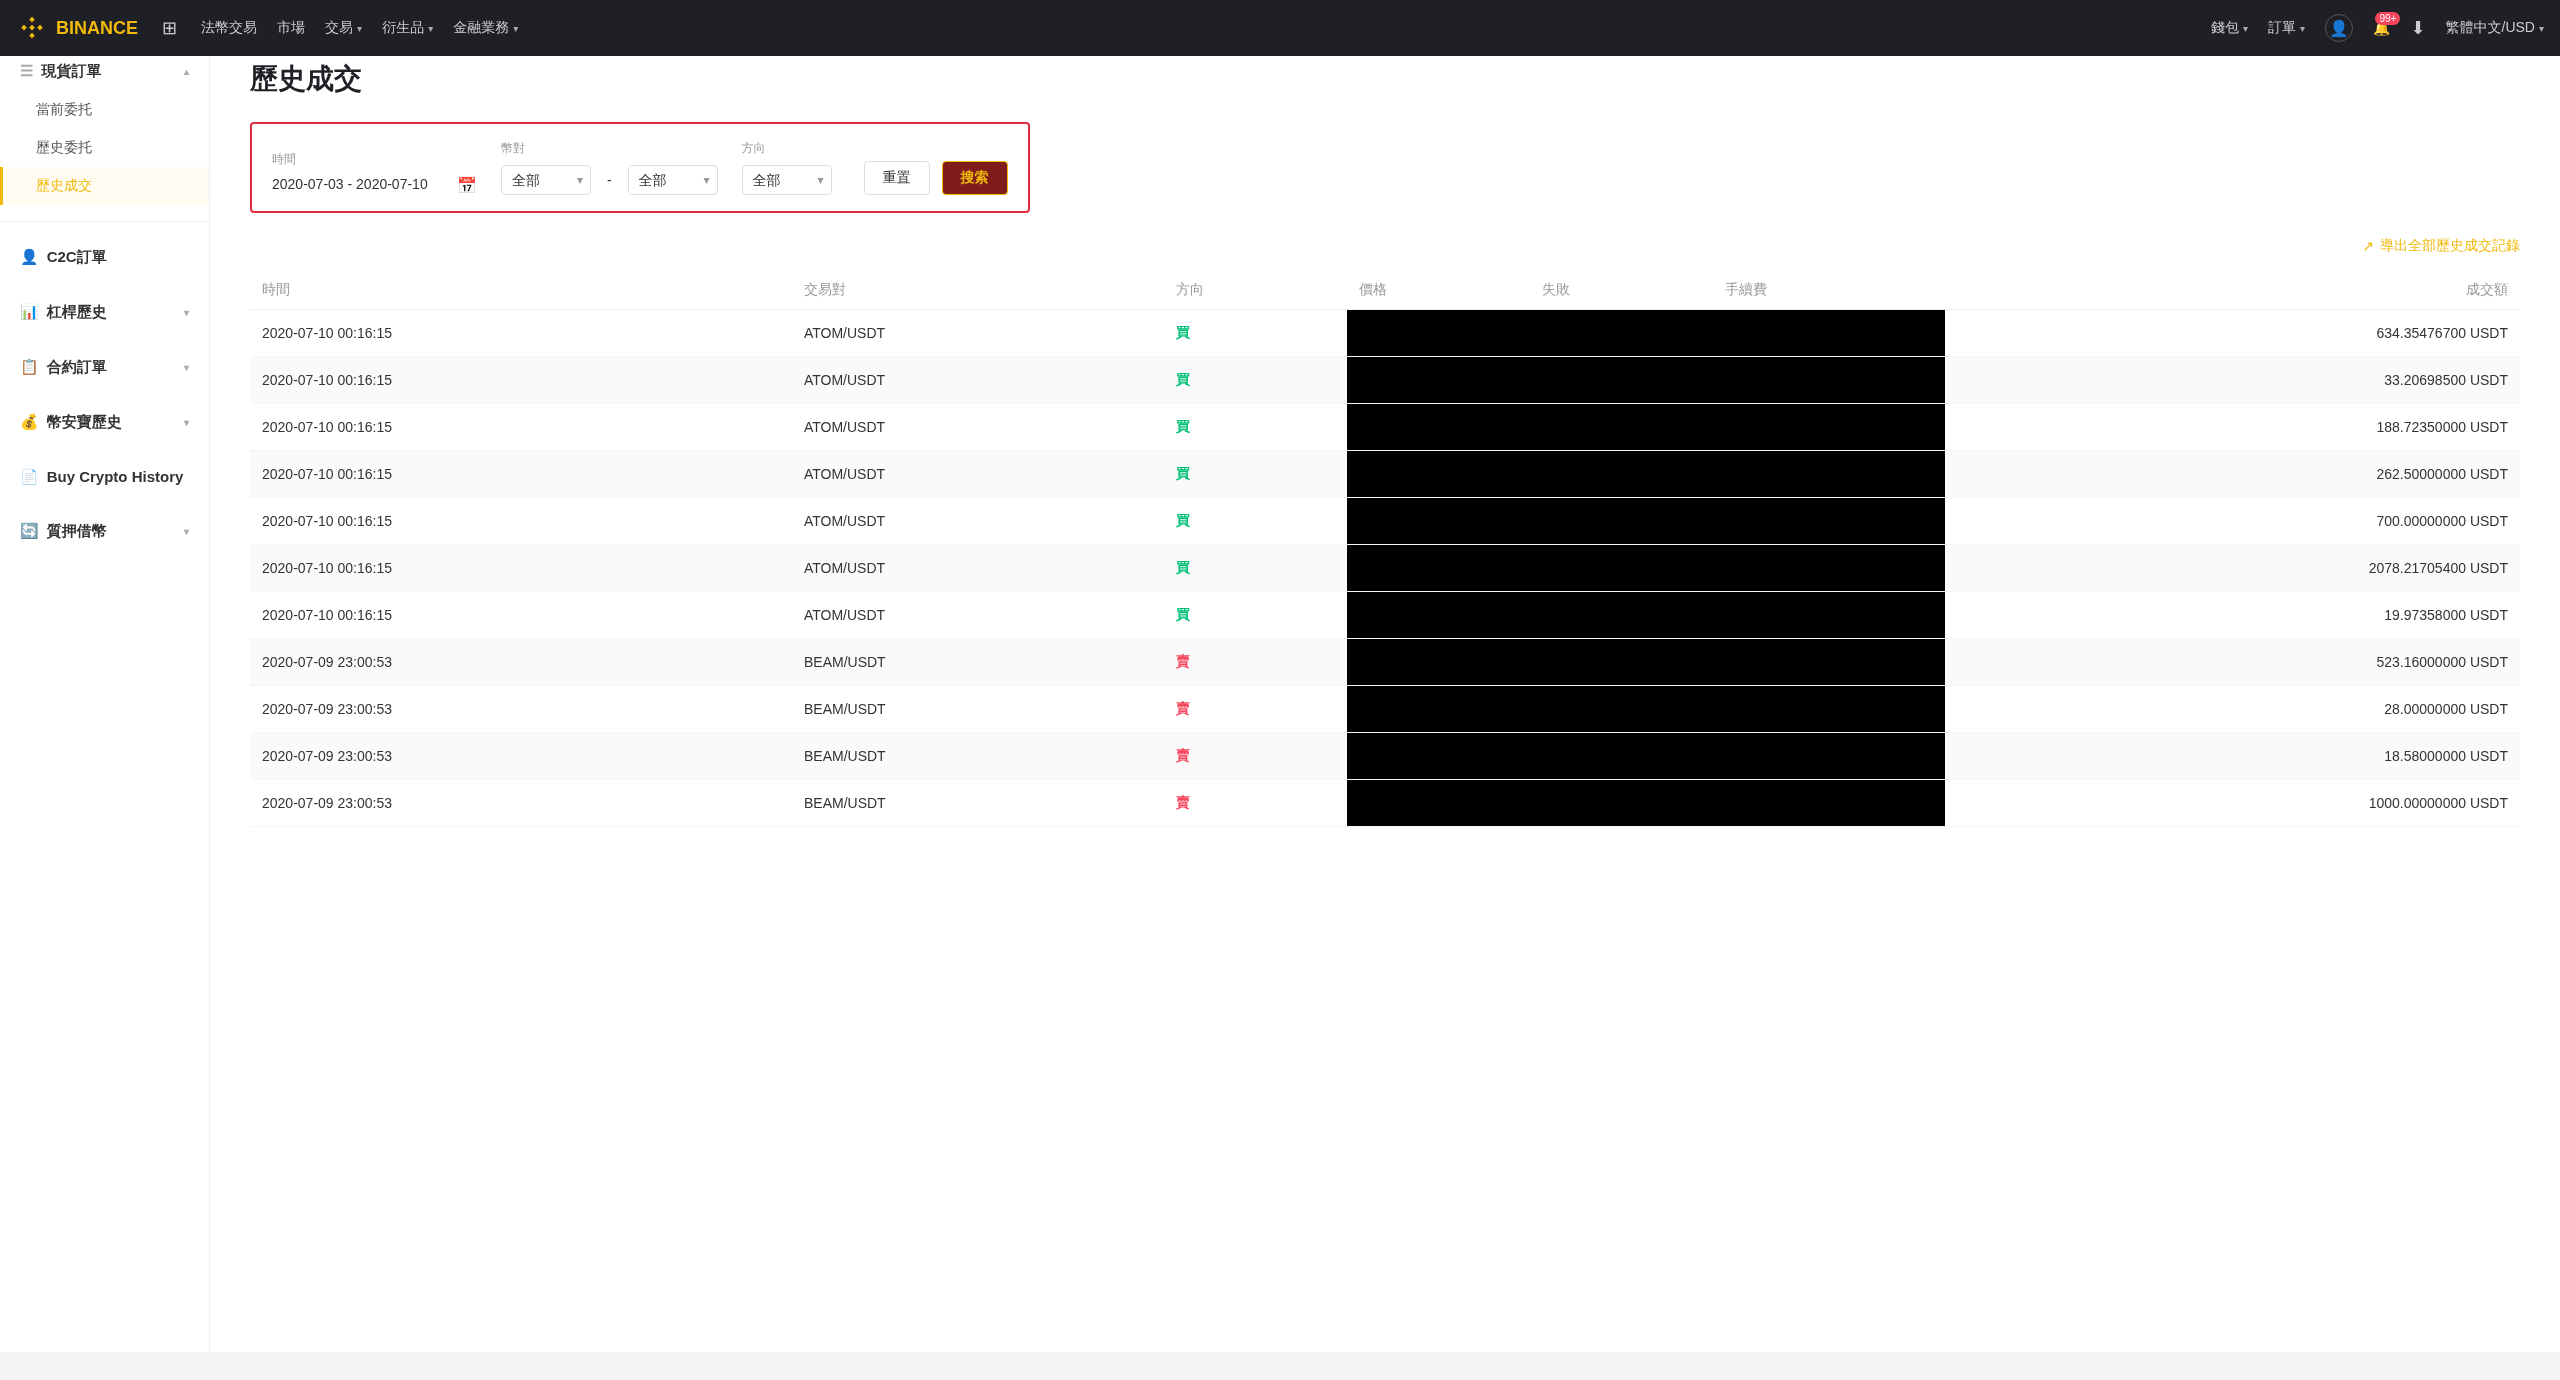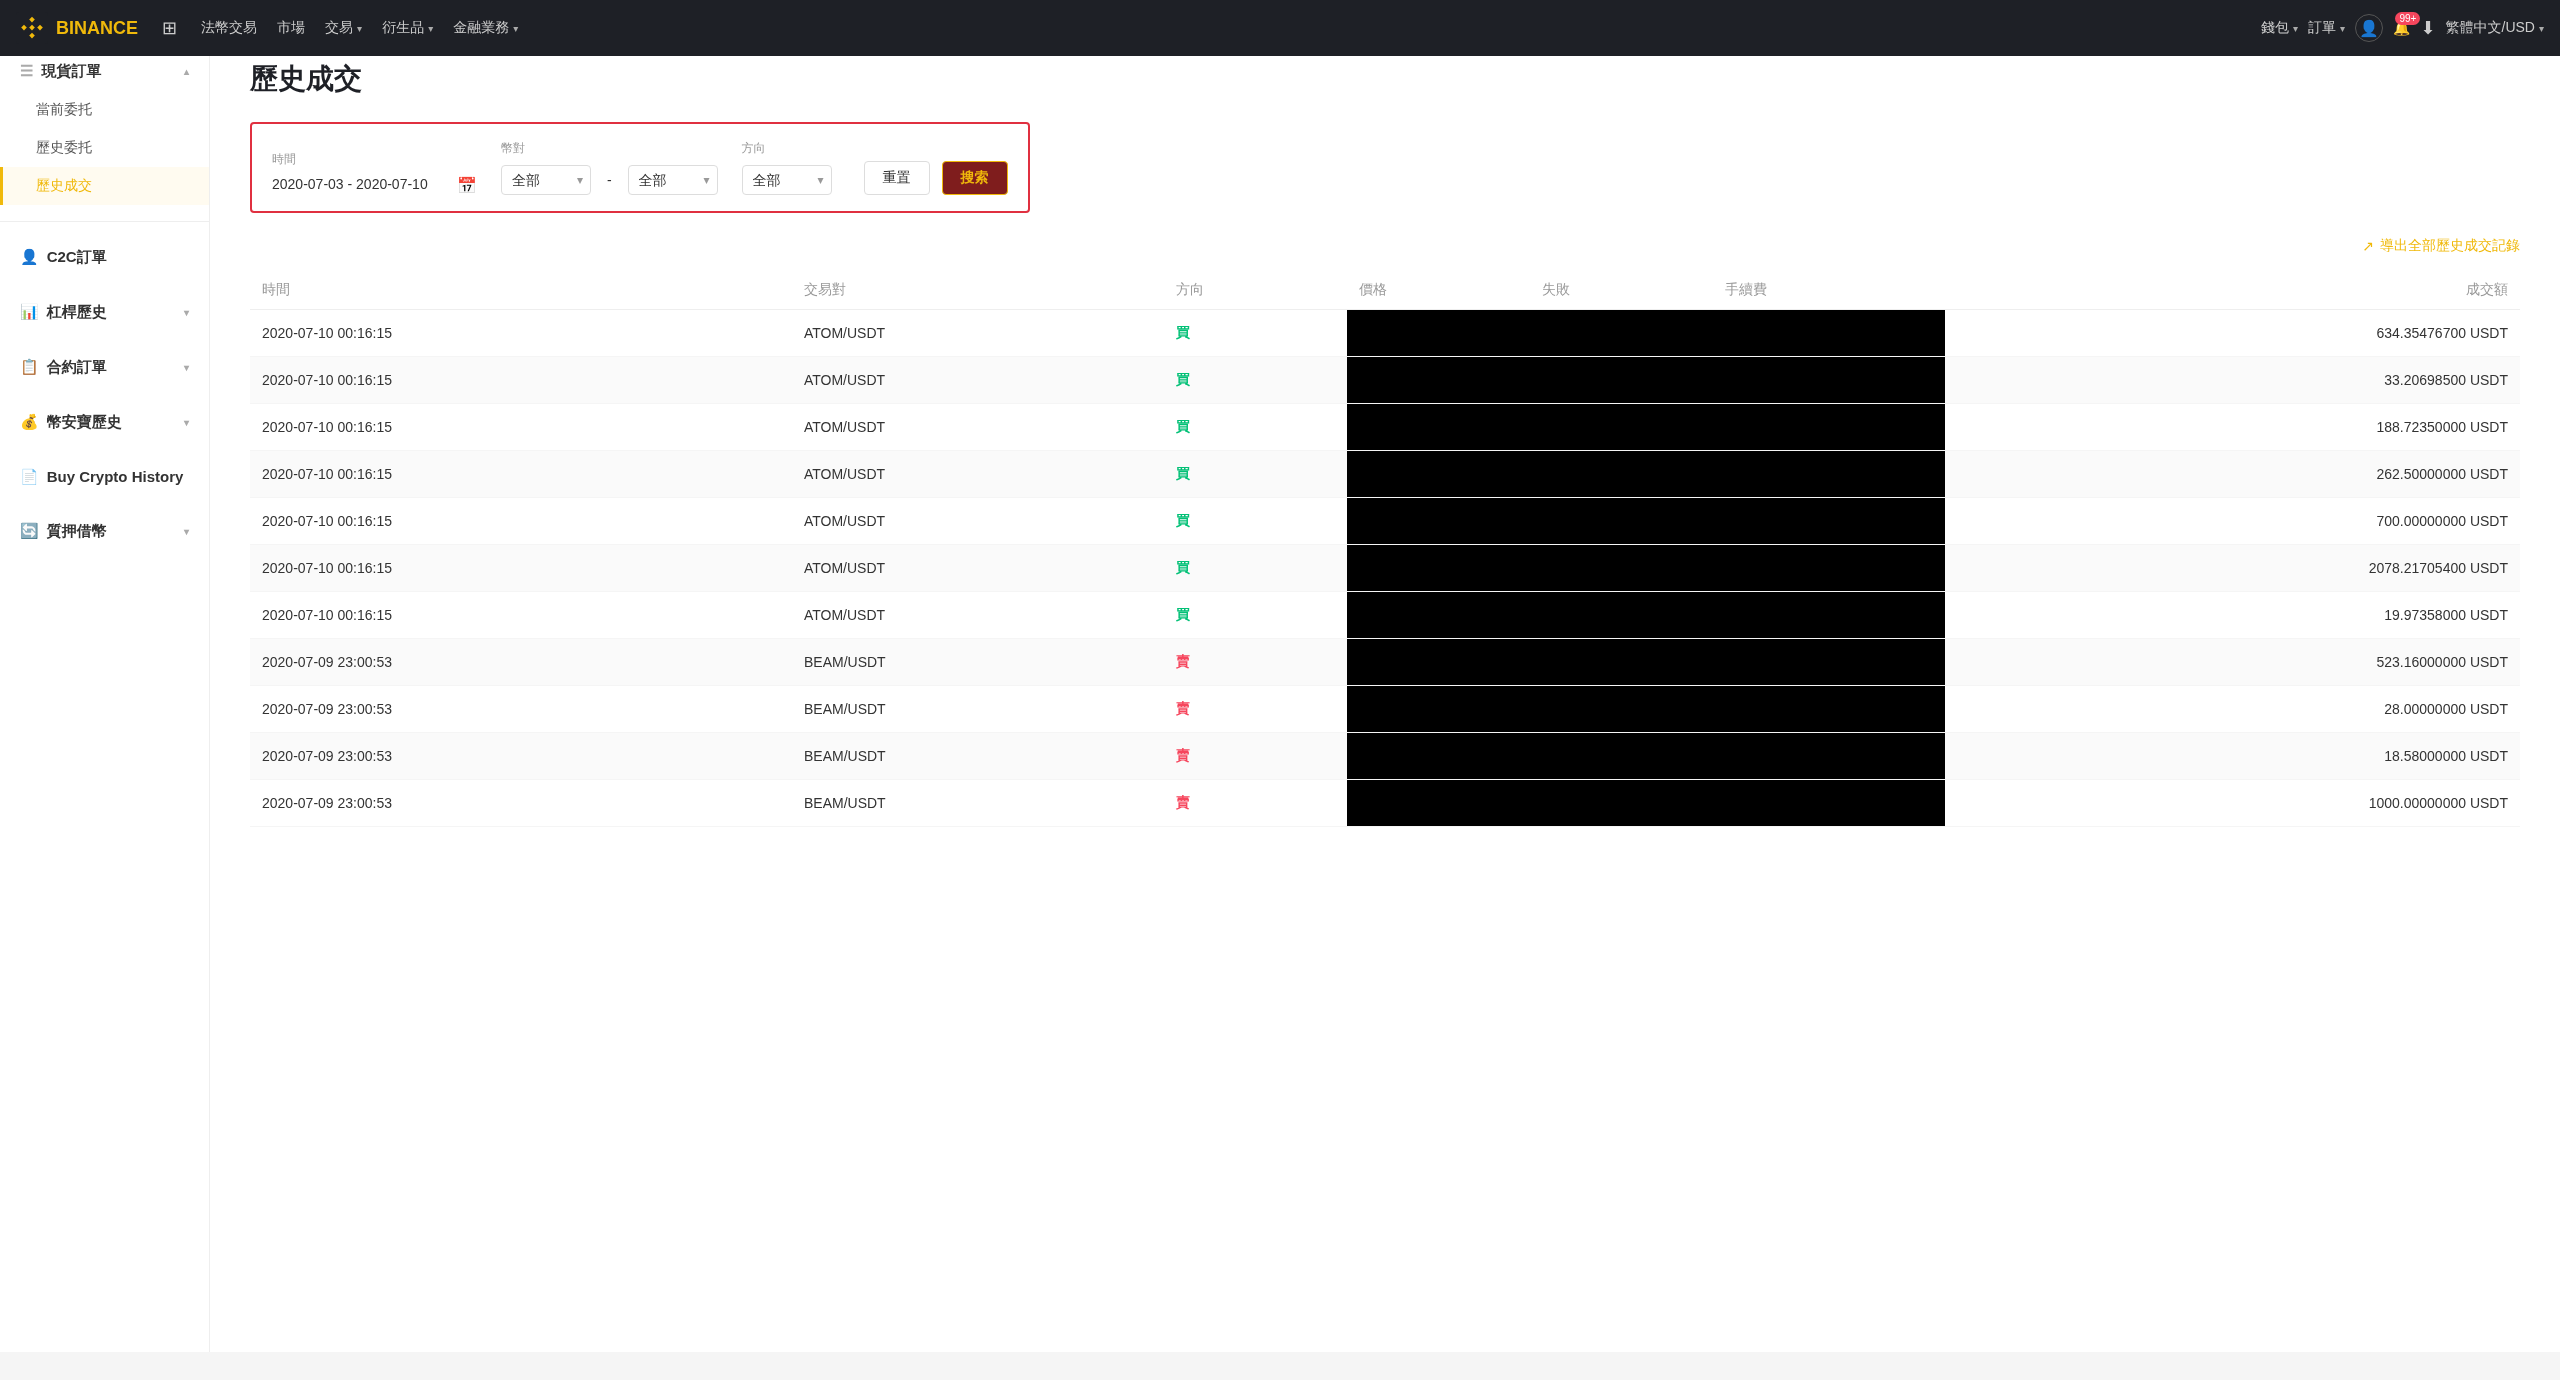--- a/index.html
+++ b/index.html
@@ -29,21 +29,21 @@
     .topnav .nav-links {
       display: flex; gap: 20px;
       font-size: 14px; color: #ccc;
     }
     .topnav .nav-links span {
       cursor: pointer; white-space: nowrap;
       display: flex; align-items: center; gap: 4px;
     }
     .topnav .nav-right {
       margin-left: auto;
-      display: flex; align-items: center; gap: 10px;
+      display: flex; align-items: center; gap: 20px;
       color: #ccc; font-size: 14px;
     }
     .topnav .nav-right .nav-item {
       display: flex; align-items: center; gap: 4px;
       cursor: pointer; white-space: nowrap;
     }
     .topnav .bell-wrap { position: relative; cursor: pointer; }
     .topnav .bell-badge {
       position: absolute; top: -8px; right: -10px;
       background: #f6465d; color: #fff;

